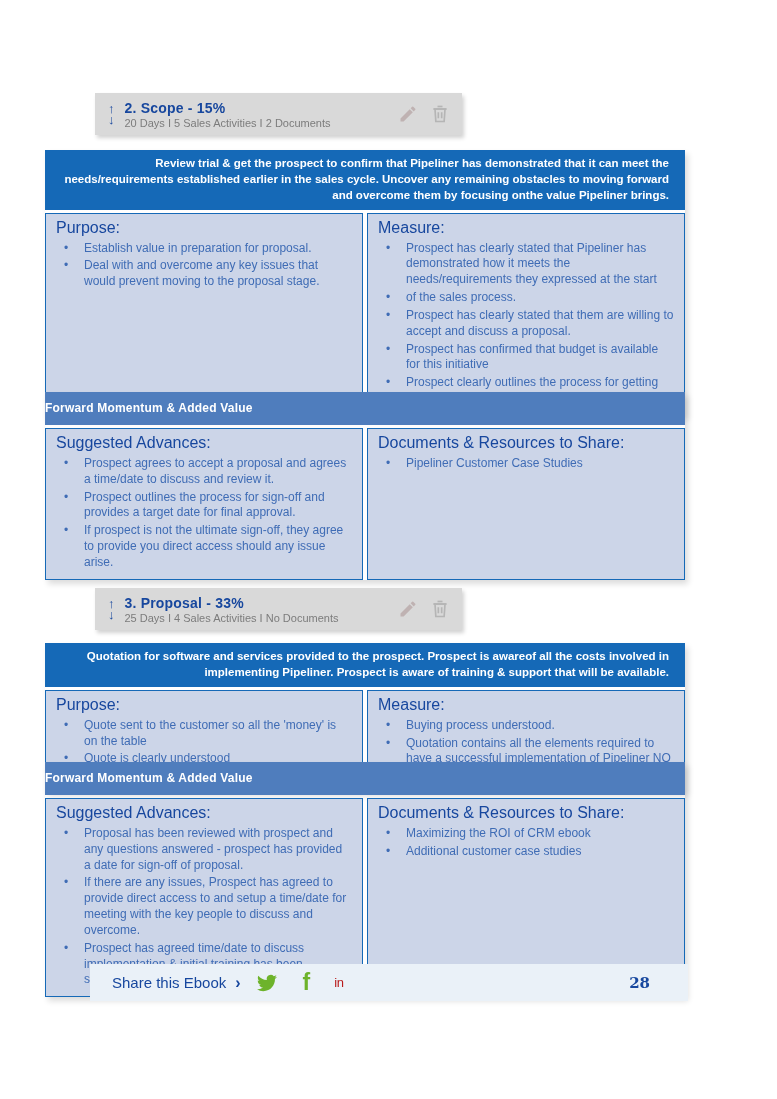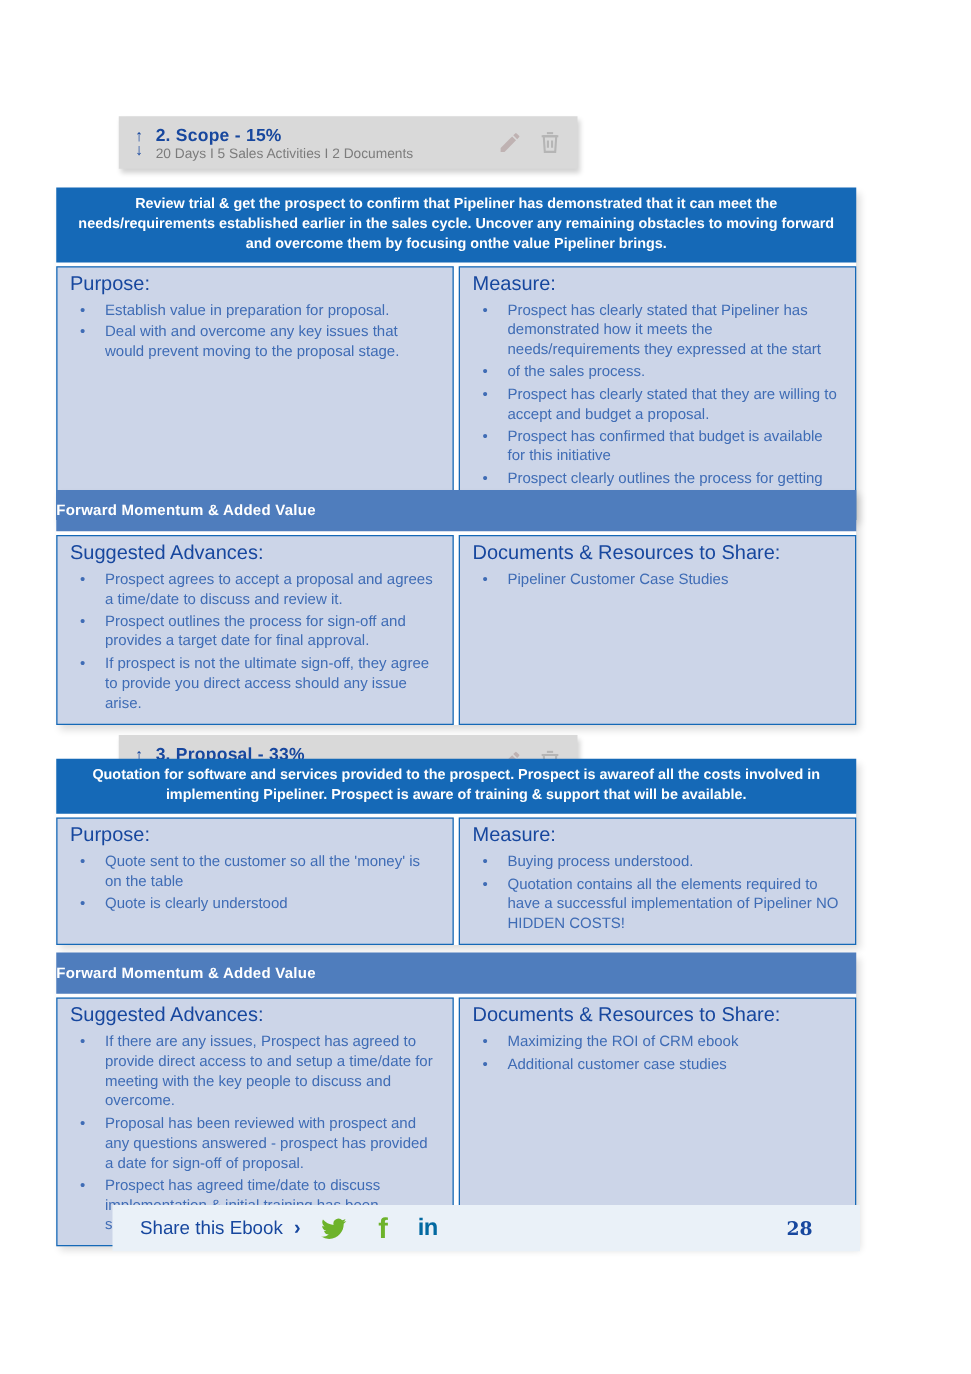--- a/index.html
+++ b/index.html
@@ -23,21 +23,21 @@
   .bar-meta{color:#7c7c7c;font-size:11px;margin-top:1px;}
   .bar-icons{display:flex;align-items:center;gap:12px;margin-right:12px;}
   .bar-icons svg{width:20px;height:20px;}
   .icon-pencil{color:#b7a6a6;opacity:.75;}
   .icon-trash{color:#a9a9a9;opacity:.75;}
 
   
   .group{left:45px;width:640px;box-shadow:3px 4px 6px rgba(0,0,0,.14);}
   .desc{
     background:#1569b7;color:#ffffff;font-weight:bold;
-    font-size:11.5px;line-height:1.38;text-align:center;
+    font-size:11.5px;line-height:1.38;text-align:right;
     padding:6px 16px;
   }
   .mhead{
     background:#4f7dbd;color:#ffffff;font-weight:bold;
     font-size:12px;text-align:left;line-height:33px;height:33px;
     letter-spacing:.2px;
   }
   .panels{display:flex;gap:4px;margin-top:3px;}
   .panel{
     flex:1;background:#ccd5e8;border:1.5px solid #1569b7;
@@ -54,21 +54,21 @@
   
   .footer{
     left:90px;top:964px;width:598px;height:37px;background:#eaf1f8;
     display:flex;align-items:center;text-align:center;
   }
   .share-label{color:#17479e;font-size:15px;margin-left:22px;}
   .share-chevron{color:#17479e;font-size:16px;font-weight:bold;margin:0 14px 0 9px;}
   .social{display:flex;align-items:center;gap:24px;}
   .icon-twitter{width:24px;height:20px;color:#6db32b;}
   .fb-glyph{color:#6db32b;font-weight:bold;font-size:23px;line-height:1;}
-  .in-glyph{color:#0369a1;font-weight:bold;font-size:19px;line-height:1;letter-spacing:-.5px;}
+  .in-glyph{color:#b91c1c;font-weight:normal;font-size:13px;line-height:1;letter-spacing:-.5px;}
   .page-num{
     margin-left:auto;margin-right:38px;color:#17479e;
     font-family:"DejaVu Serif", serif;font-weight:bold;font-size:15px;
   }
 </style>
 </head>
 <body>
 
 <div class="abs stage-bar" style="top:93px">
   <div class="reorder">
@@ -100,21 +100,21 @@
       <ul>
         <li>Establish value in preparation for proposal.</li>
         <li>Deal with and overcome any key issues that would prevent moving to the proposal stage.</li>
       </ul>
     </div>
     <div class="panel">
       <div class="panel-head">Measure:</div>
       <ul>
         <li>Prospect has clearly stated that Pipeliner has demonstrated how it meets the needs/requirements they expressed at the start</li>
         <li>of the sales process.</li>
-        <li>Prospect has clearly stated that they are willing to accept and budget a proposal.</li>
+        <li>Prospect has clearly stated that them are willing to accept and discuss a proposal.</li>
         <li>Prospect has confirmed that budget is available for this initiative</li>
         <li>Prospect clearly outlines the process for getting the proposal signed-off and the approx. timeframe</li>
       </ul>
     </div>
   </div>
 </div>
 
 <div class="abs group" style="top:392px">
   <div class="mhead">Forward Momentum &amp; Added Value</div>
   <div class="panels" style="min-height:101px">
@@ -150,21 +150,21 @@
       </svg>
     <svg class="icon-trash" viewBox="0 0 24 24" fill="none" stroke="currentColor" stroke-width="2">
         <path d="M4 6h16"></path>
         <path d="M9 3h6"></path>
         <path d="M6 6l1 15h10l1-15z"></path>
         <path d="M10 10v7M14 10v7"></path>
       </svg>
   </div>
 </div>
 
-<div class="abs group" style="top:607px">
+<div class="abs group" style="top:643px">
   <div class="desc">Quotation for software and services provided to the prospect. Prospect is awareof all the costs involved in implementing Pipeliner. Prospect is aware of training &amp; support that will be available.</div>
   <div class="panels" style="min-height:55px">
     <div class="panel">
       <div class="panel-head">Purpose:</div>
       <ul>
         <li>Quote sent to the customer so all the 'money' is on the table</li>
         <li>Quote is clearly understood</li>
       </ul>
     </div>
     <div class="panel">
@@ -176,22 +176,22 @@
     </div>
   </div>
 </div>
 
 <div class="abs group" style="top:762px">
   <div class="mhead">Forward Momentum &amp; Added Value</div>
   <div class="panels" style="min-height:128px">
     <div class="panel">
       <div class="panel-head">Suggested Advances:</div>
       <ul>
+        <li>Proposal has been reviewed with prospect and any questions answered - prospect has provided a date for sign-off of proposal.</li>
         <li>If there are any issues, Prospect has agreed to provide direct access to and setup a time/date for meeting with the key people to discuss and overcome.</li>
-        <li>Proposal has been reviewed with prospect and any questions answered - prospect has provided a date for sign-off of proposal.</li>
         <li>Prospect has agreed time/date to discuss implementation &amp; initial training has been scheduled</li>
       </ul>
     </div>
     <div class="panel">
       <div class="panel-head">Documents &amp; Resources to Share:</div>
       <ul>
         <li>Maximizing the ROI of CRM ebook</li>
         <li>Additional customer case studies</li>
       </ul>
     </div>

